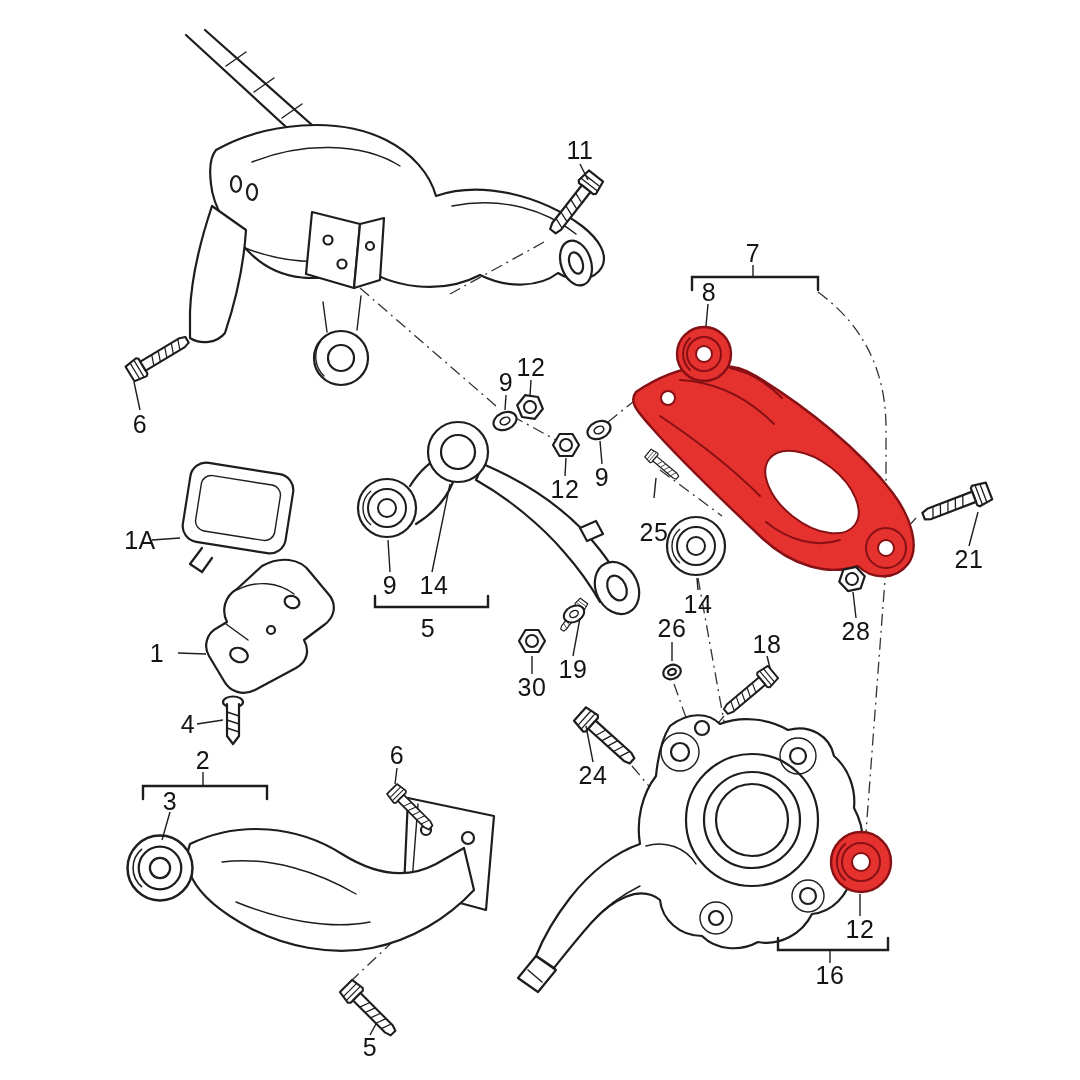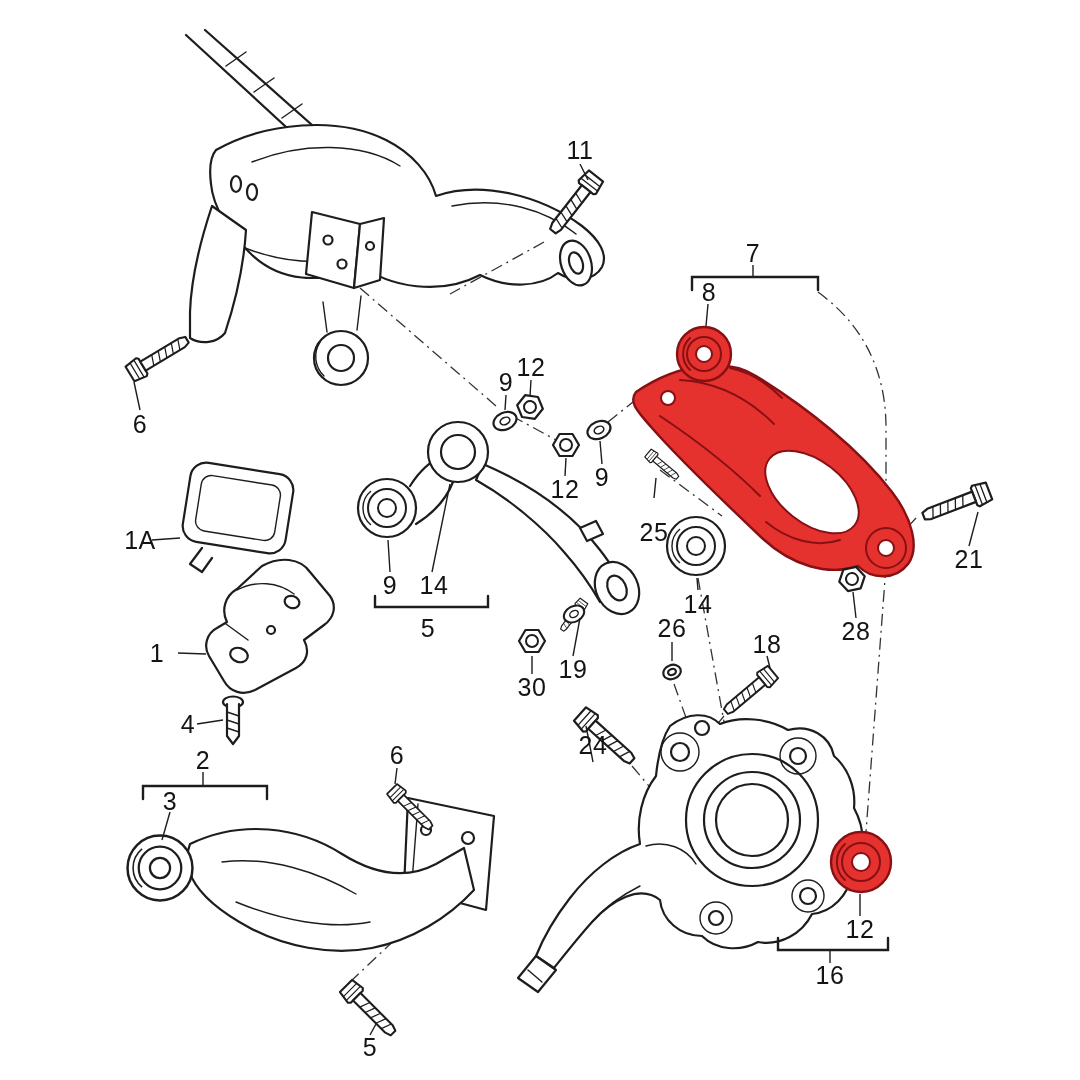--- a/index.html
+++ b/index.html
@@ -300,17 +300,17 @@
 <div class="callout" style="left:350px;top:585px"><span>9</span></div>
 <div class="callout" style="left:394px;top:585px"><span>14</span></div>
 <div class="callout" style="left:388px;top:628px"><span>5</span></div>
 <div class="callout" style="left:492px;top:687px"><span>30</span></div>
 <div class="callout" style="left:533px;top:669px"><span>19</span></div>
 <div class="callout" style="left:658px;top:604px"><span>14</span></div>
 <div class="callout" style="left:632px;top:628px"><span>26</span></div>
 <div class="callout" style="left:727px;top:644px"><span>18</span></div>
 <div class="callout" style="left:816px;top:631px"><span>28</span></div>
 <div class="callout" style="left:929px;top:559px"><span>21</span></div>
-<div class="callout" style="left:553px;top:745px"><span>24</span></div>
+<div class="callout" style="left:553px;top:775px"><span>24</span></div>
 <div class="callout" style="left:790px;top:975px"><span>16</span></div>
 <div class="callout" style="left:820px;top:929px"><span>12</span></div>
 
 </div>
 
 </body></html>

